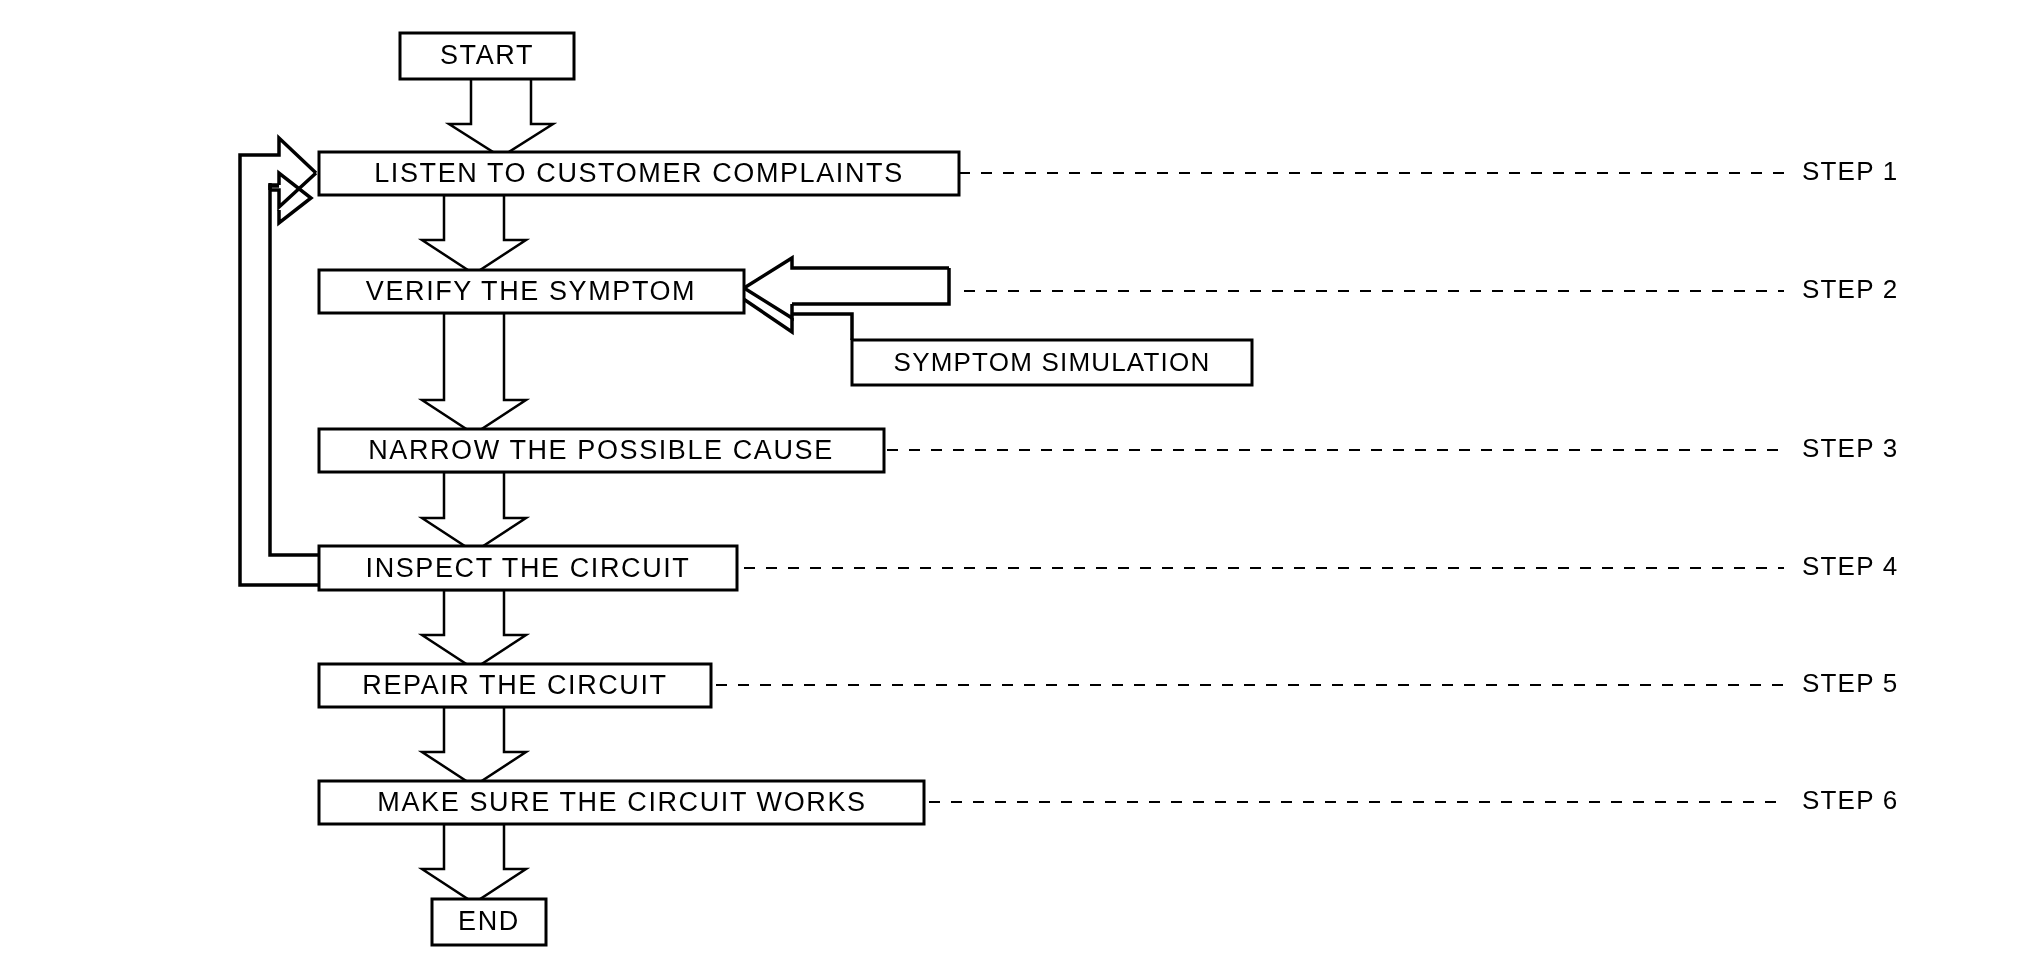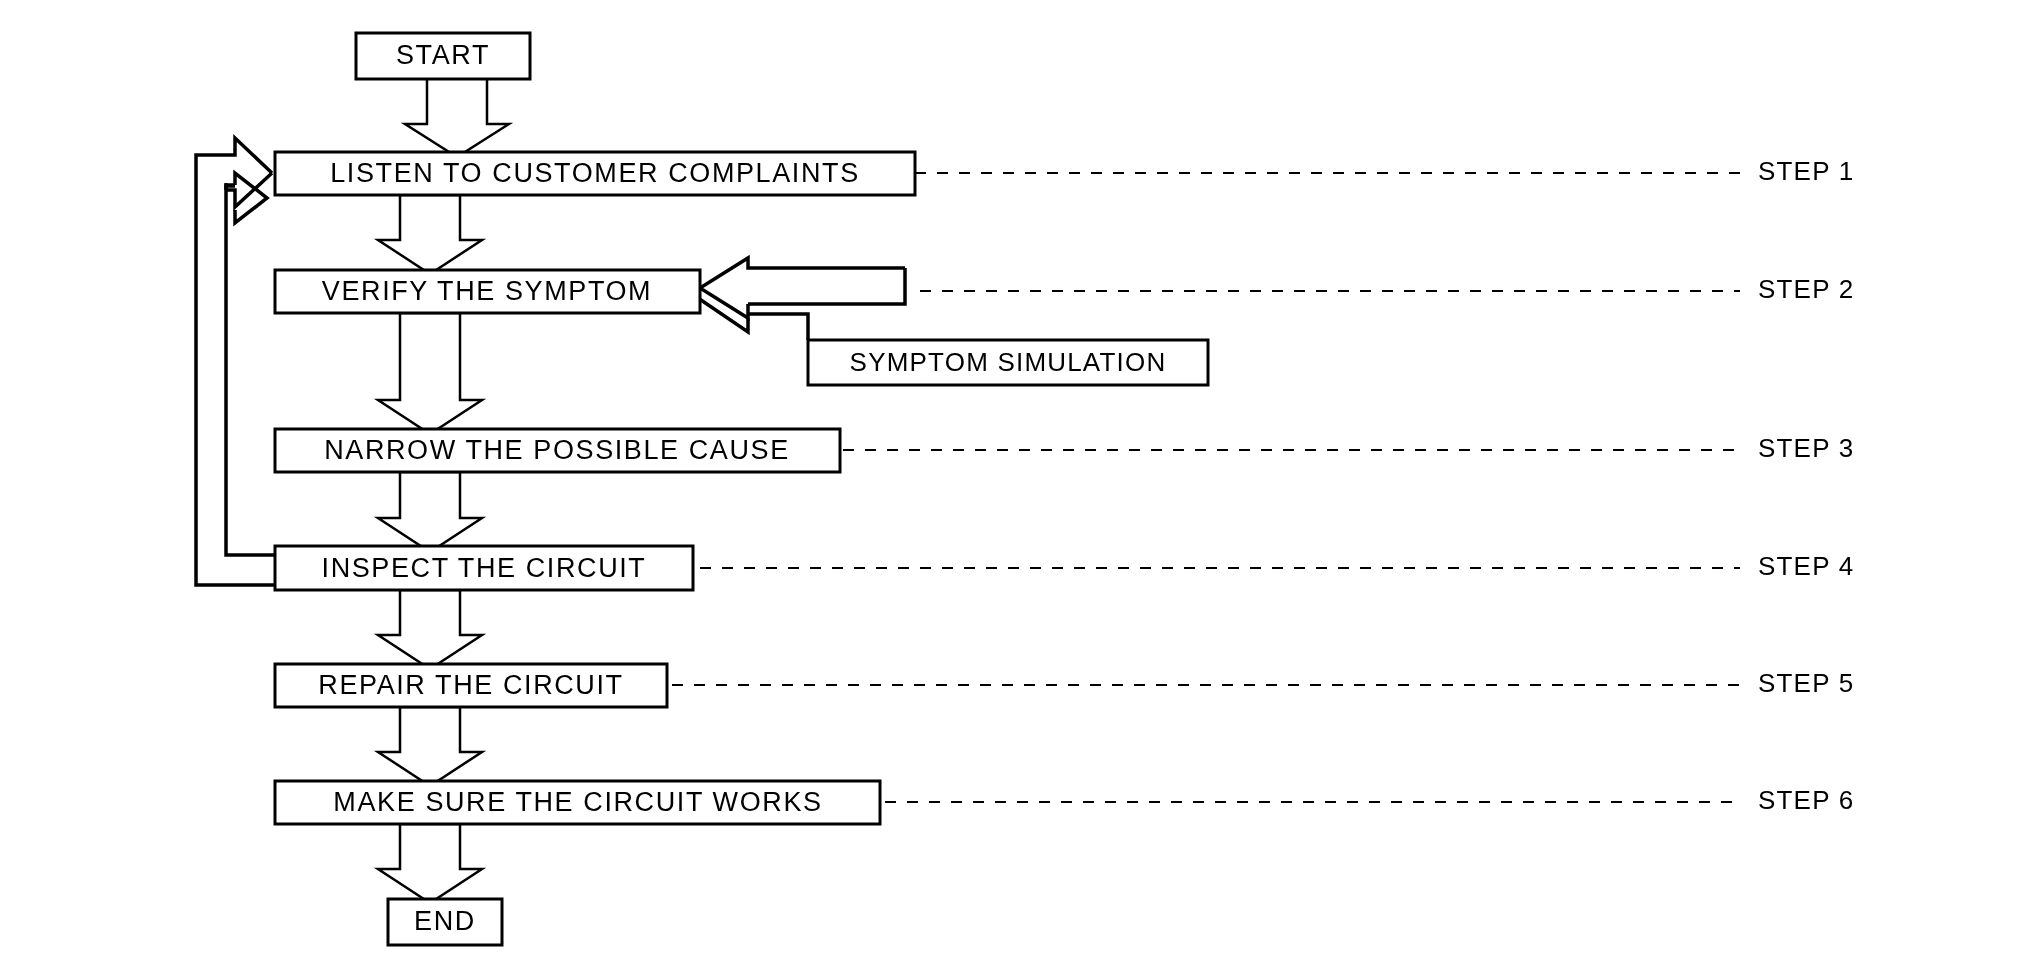--- a/index.html
+++ b/index.html
@@ -11,20 +11,21 @@
     width: 2020px;
     height: 969px;
     font-family: "Liberation Sans", sans-serif;
     overflow: hidden;
   }
   #diagram-root {
     position: relative;
     width: 1960px;
     height: 969px;
     background: #ffffff;
+    padding-left: 44px;
   }
   svg#flowchart {
     display: block;
     width: 2020px;
     height: 969px;
   }
   .box-shape {
     fill: #ffffff;
     stroke: #000000;
     stroke-width: 3;

